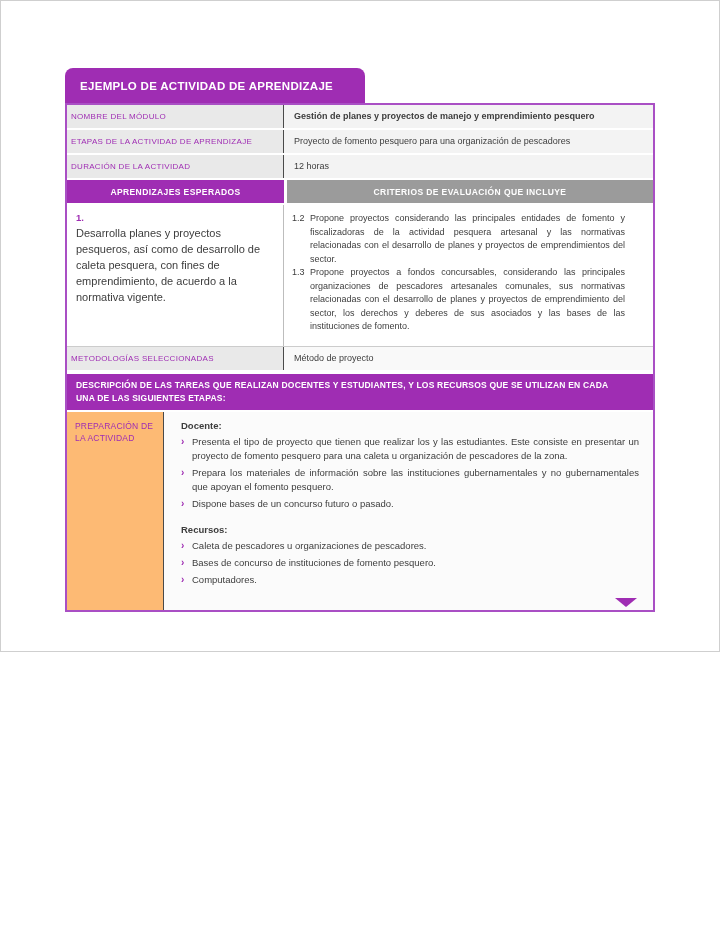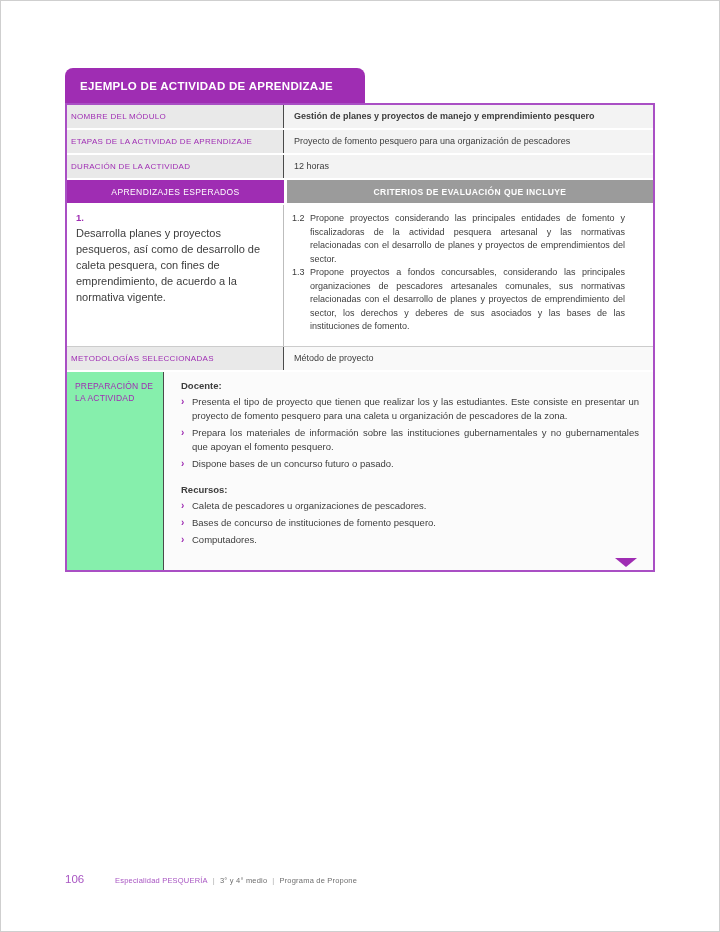--- a/index.html
+++ b/index.html
@@ -1,20 +1,20 @@
 <!DOCTYPE html>
 <html><head>
 <meta charset="utf-8">
 <style>
   * { margin:0; padding:0; box-sizing:border-box; }
   html,body { background:#ffffff; }
   body { font-family:"Liberation Sans", sans-serif; }
 
   .page {
-    position:relative; width:720px; height:932px; background:#ffffff;
+    position:relative; width:720px; height:652px; background:#ffffff;
     box-shadow: inset 0 0 0 1px #cfcfcf; overflow:hidden;
   }
 
   
   .tab {
     position:absolute; left:65px; top:68px; width:300px; height:35px;
     background:#9F2DB3; border-radius:8px 8px 0 0;
     color:#fff; font-weight:bold; font-size:11.5px; line-height:37px;
     padding-left:15px; letter-spacing:0.3px;
   }
@@ -35,21 +35,21 @@
   .kv .v {
     flex:1; background:#F3F3F3; color:#3D3D3D;
     font-size:9px; line-height:23px; padding-left:10px; white-space:nowrap;
   }
   .kv.bold-value .v { font-weight:bold; }
   .kv.plain .v { background:#F9F9F9; }
 
   .hdrrow { display:flex; height:23px; margin-bottom:2px; }
   .hdr-left {
     width:217px; flex:none; background:#9F2DB3; color:#fff;
-    font-size:8.5px; font-weight:normal; text-align:center; line-height:24px;
+    font-size:8.5px; font-weight:bold; text-align:center; line-height:24px;
     letter-spacing:0.4px; margin-right:3px;
   }
   .hdr-right {
     flex:1; background:#9B9B9B; color:#fff;
     font-size:8.5px; font-weight:bold; text-align:center; line-height:24px;
     letter-spacing:0.4px;
   }
 
   .content2 { display:flex; min-height:141px; }
   .cleft { width:217px; flex:none; border-right:1px solid #BDBDBD; padding:7px 10px 10px 9px; }
@@ -63,21 +63,21 @@
   .hsep { height:1px; background:#CCCCCC; }
 
   .banner {
     margin-top:4px; background:#9F2DB3; color:#fff;
     font-weight:bold; font-size:8.5px; line-height:13px;
     padding:5px 40px 5px 9px; letter-spacing:0.2px;
   }
 
   .prep { display:flex; margin-top:2px; min-height:198px; position:relative; }
   .prep .k {
-    width:97px; flex:none; background:#86efac; border-right:1px solid #4A4A4A;
+    width:97px; flex:none; background:#fdba74; border-right:1px solid #4A4A4A;
     color:#9F2DB3; font-size:8.5px; line-height:12px; padding:8px 8px 0 8px;
     letter-spacing:0.2px;
   }
   .prep .body { flex:1; background:#FBFBFB; padding:8px 14px 10px 17px; }
   .sect-title { font-size:9.5px; font-weight:bold; color:#3D3D3D; margin-bottom:4px; }
   .sect-title.second { margin-top:13px; }
   .bullet { display:flex; margin-bottom:3px; }
   .bullet .m { width:11px; flex:none; color:#9F2DB3; font-weight:bold; font-size:10px; line-height:14px; }
   .bullet .t { flex:1; font-size:9.5px; line-height:14px; color:#3D3D3D; text-align:justify; }
 
@@ -138,20 +138,21 @@
       </div>
     </div>
 
     <div class="hsep"></div>
 
     <div class="kv plain" style="margin-bottom:0;">
       <div class="k">METODOLOGÍAS SELECCIONADAS</div>
       <div class="v">Método de proyecto</div>
     </div>
 
+    <div class="banner">DESCRIPCIÓN DE LAS TAREAS QUE REALIZAN DOCENTES Y ESTUDIANTES, Y LOS RECURSOS QUE SE UTILIZAN EN CADA UNA DE LAS SIGUIENTES ETAPAS:</div>
 
     <div class="prep">
       <div class="k">PREPARACIÓN DE LA ACTIVIDAD</div>
       <div class="body">
 
         <div class="sect-title">Docente:</div>
 
         <div class="bullet">
           <div class="m">›</div>
           <div class="t">Presenta el tipo de proyecto que tienen que realizar los y las estudiantes. Este consiste en presentar un proyecto de fomento pesquero para una caleta u organización de pescadores de la zona.</div>

